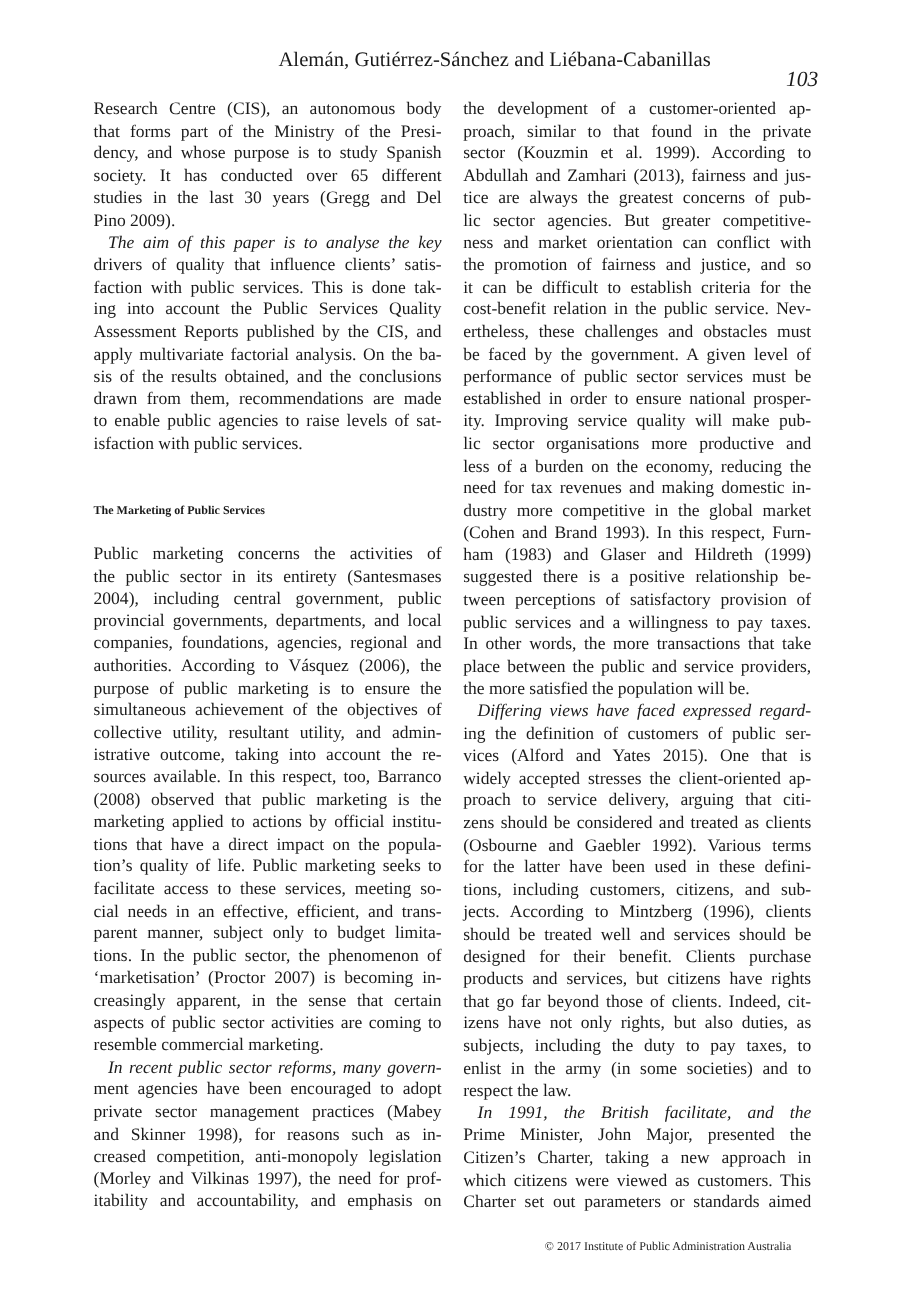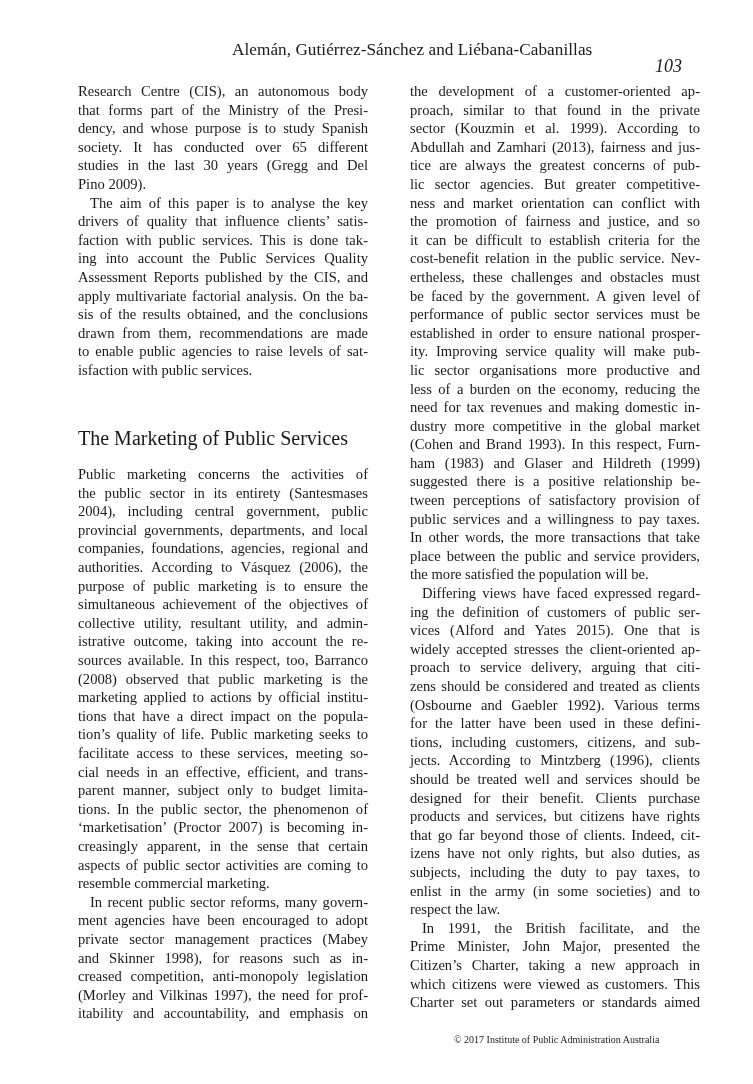--- a/index.html
+++ b/index.html
@@ -3,27 +3,27 @@
 <meta charset="utf-8">
 <style>
   html, body { margin: 0; padding: 0; background: #ffffff; }
   body { width: 753px; height: 1084px; position: relative; overflow: hidden;
          font-family: "Liberation Serif", "DejaVu Serif", serif; color: #1a1a1a; }
   .header { position: absolute; top: 40px; left: 0; width: 753px; height: 22px; }
   .running-head { position: absolute; left: 232px; top: 0; font-size: 17.2px; letter-spacing: 0.05px; }
   .page-number { position: absolute; right: 71px; top: 16px; font-size: 18px; font-style: italic; }
   .col { position: absolute; top: 82px; width: 290px; }
   .col-left { left: 78px; }
-  .col-right { left: 410px; }
+  .col-right { left: 386px; }
   .line { display: block; height: 18.6px; line-height: 18.6px; font-size: 14.6px;
           white-space: nowrap; text-align: justify; text-align-last: justify; }
   .line.last { text-align-last: left; }
-  .line.indent { text-indent: 12px; }
+  .line.indent { text-indent: 12px; font-style: italic; }
   .gap { display: block; }
-  .heading { display: block; height: 18.6px; line-height: 18.6px; font-size: 20px; font-weight: normal; white-space: nowrap; margin-top: 12px; }
+  .heading { display: block; height: 18.6px; line-height: 18.6px; font-size: 10px; font-weight: bold; white-space: nowrap; }
   .footer { position: absolute; top: 1034px; left: 454px; font-size: 10px; color: #222; white-space: nowrap; }
 </style>
 </head>
 <body>
 
 <div class="header">
   <span class="running-head">Alemán, Gutiérrez-Sánchez and Liébana-Cabanillas</span>
   <span class="page-number">103</span>
 </div>
 

